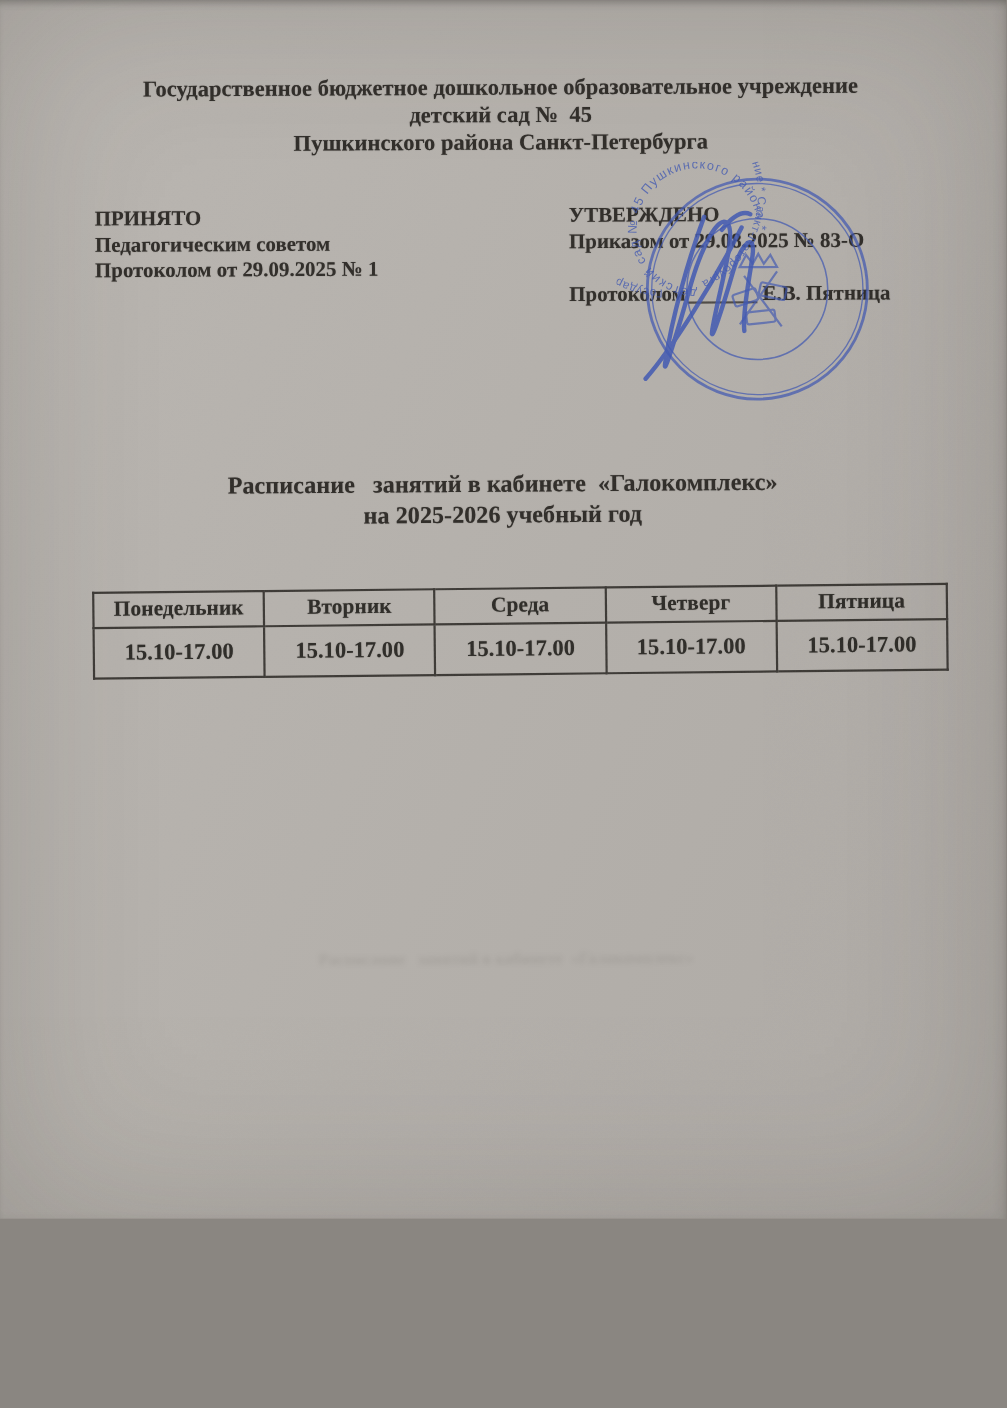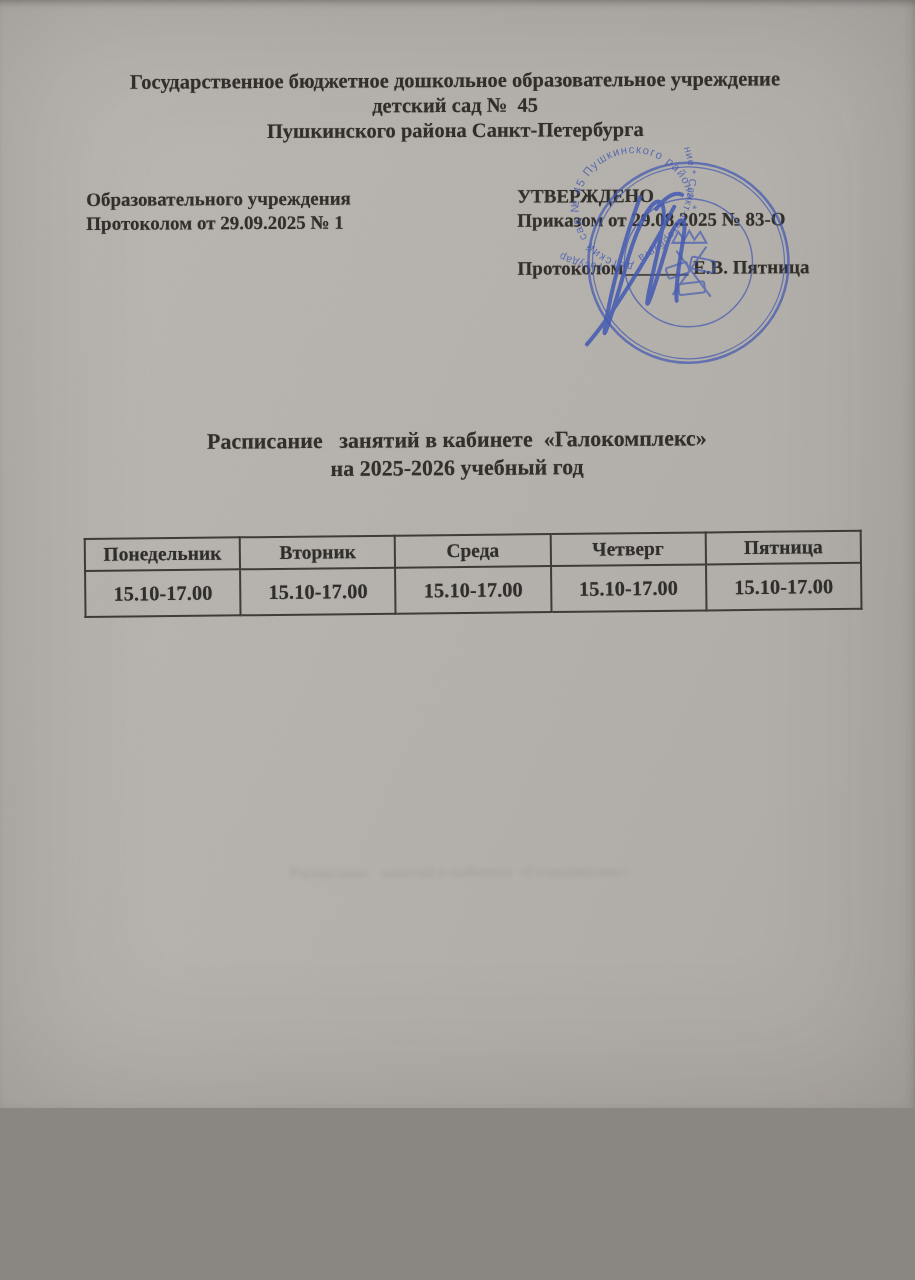--- a/index.html
+++ b/index.html
@@ -67,21 +67,22 @@
 
   <div class="content">
 
     <div class="header-block ink">
       <div>Государственное бюджетное дошкольное образовательное учреждение</div>
       <div>детский сад №  45</div>
       <div>Пушкинского района Санкт-Петербурга</div>
     </div>
 
     <div class="accepted-block ink">
-      <div>Образовательного учреждения</div>
+      <div>ПРИНЯТО</div>
+      <div>Педагогическим советом</div>
       <div>Протоколом от 29.09.2025 № 1</div>
     </div>
 
     <div class="approved-block ink">
       <div>УТВЕРЖДЕНО</div>
       <div>Приказом от 29.08.2025 № 83-О</div>
       <div class="sig-row">
         <span>Протоколом</span>
         <span class="sig-line"></span>
         <span>Е.В. Пятница</span>

